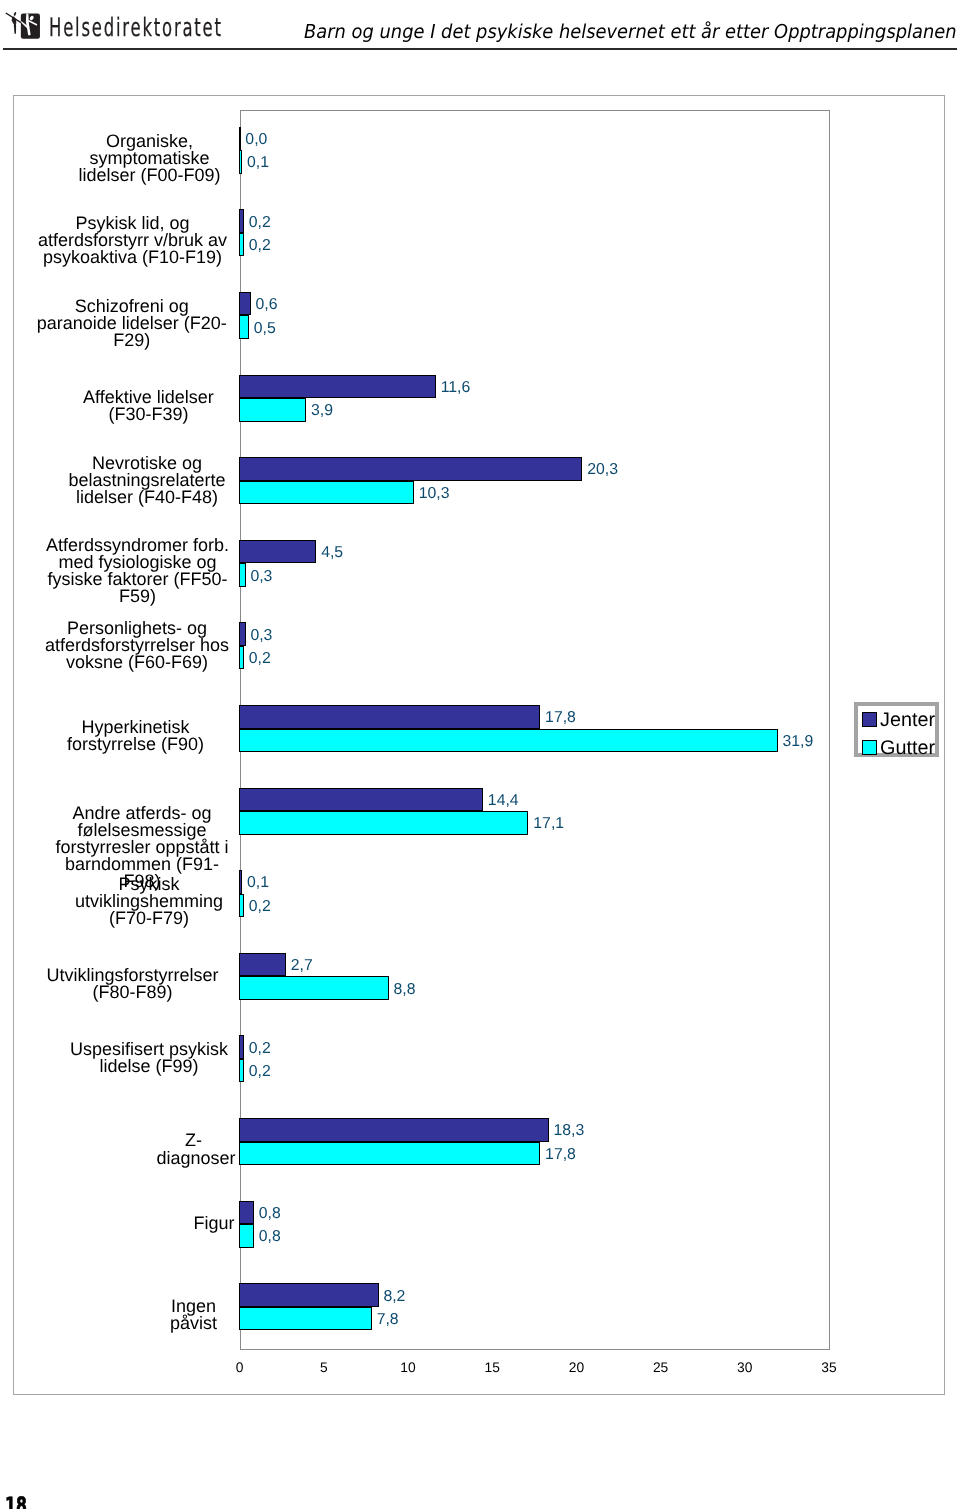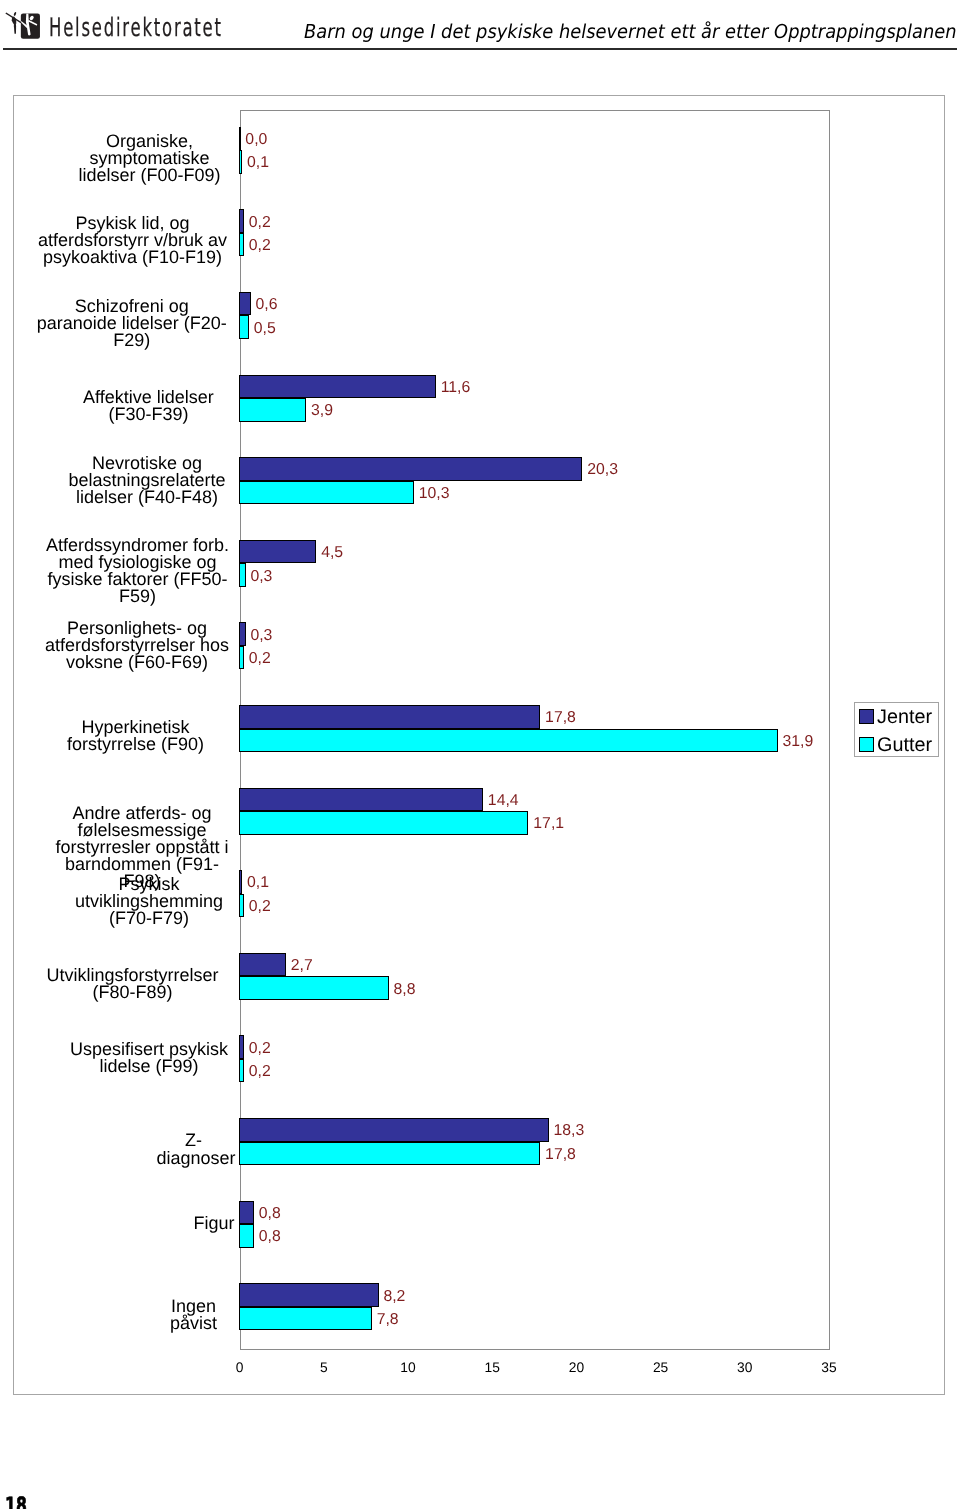--- a/index.html
+++ b/index.html
@@ -19,25 +19,25 @@
   .header-rule{position:absolute;left:3px;top:40.2px;width:954px;height:1.6px;background:#2b2b2b;}
 
   
   .chart-frame{position:absolute;left:13px;top:87px;width:932px;height:1300px;box-sizing:border-box;
                border:1px solid #a6a6a6;background:#fff;}
   .plot{position:absolute;left:225.6px;top:13.6px;width:590.4px;height:1240.2px;box-sizing:border-box;border:1px solid #8a8a8a;}
 
   .cat-label{position:absolute;text-align:right;font-size:18px;line-height:17.05px;color:#000;}
   .cat-label span{display:inline-block;text-align:center;}
   .bar{position:absolute;box-sizing:border-box;border:1px solid #000;}
-  .vlabel{position:absolute;font-size:15.8px;color:#7f1d1d;white-space:nowrap;line-height:18px;}
+  .vlabel{position:absolute;font-size:15.8px;color:#0c4a6e;white-space:nowrap;line-height:18px;}
 
   .xtick{position:absolute;font-size:13.8px;color:#000;text-align:center;line-height:16px;}
 
-  .legend{position:absolute;box-sizing:border-box;border:1px solid #a3a3a3;background:#fff;}
+  .legend{position:absolute;box-sizing:border-box;border:4px solid #a3a3a3;background:#fff;}
   .legend-sw{position:absolute;box-sizing:border-box;border:1px solid #000;}
   .legend-tx{position:absolute;font-size:19.8px;color:#000;white-space:nowrap;line-height:22px;}
 
   
   .caption{position:absolute;left:7px;top:1432px;width:947px;font-family:"DejaVu Sans",sans-serif;
            font-style:italic;font-size:21.9px;line-height:25.3px;color:#000;text-align:justify;}
   .pageno{position:absolute;left:4.6px;top:1484.5px;font-family:"DejaVu Sans Condensed","DejaVu Sans",sans-serif;
           font-weight:bold;font-size:22.3px;color:#000;line-height:26px;
           transform:scaleX(0.78);transform-origin:0 0;-webkit-text-stroke:0.7px #000;}
 </style>

